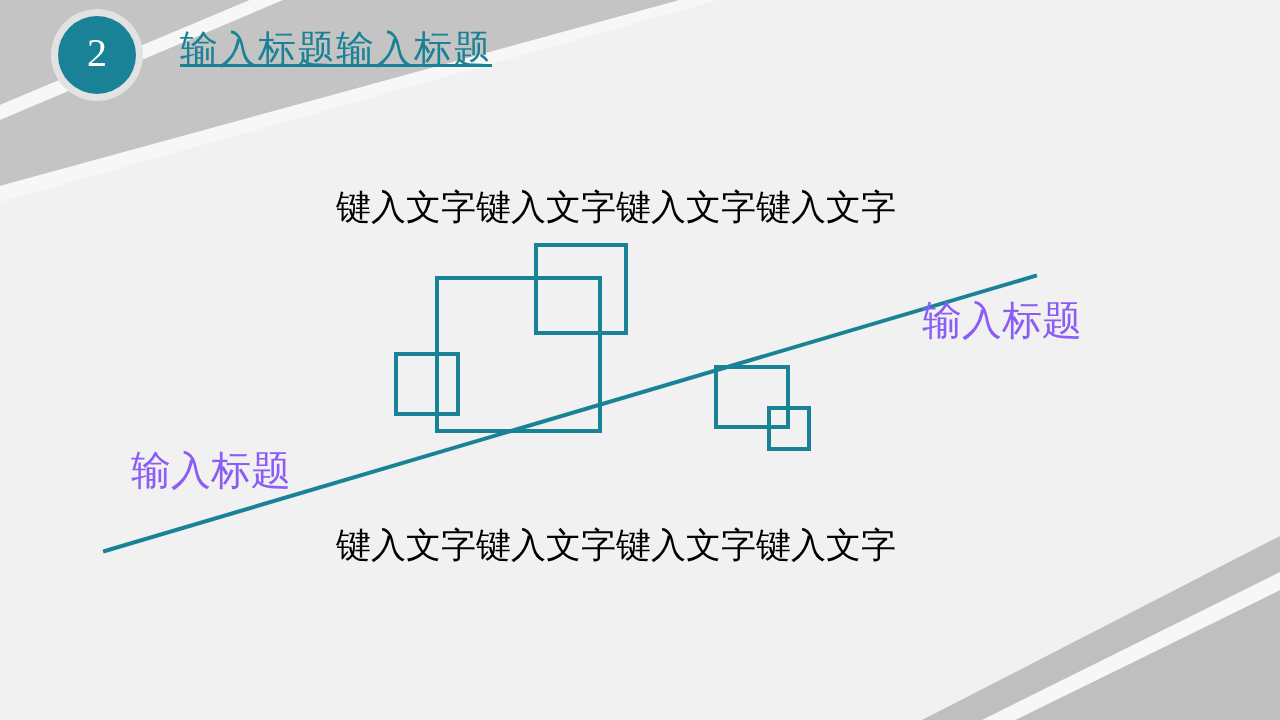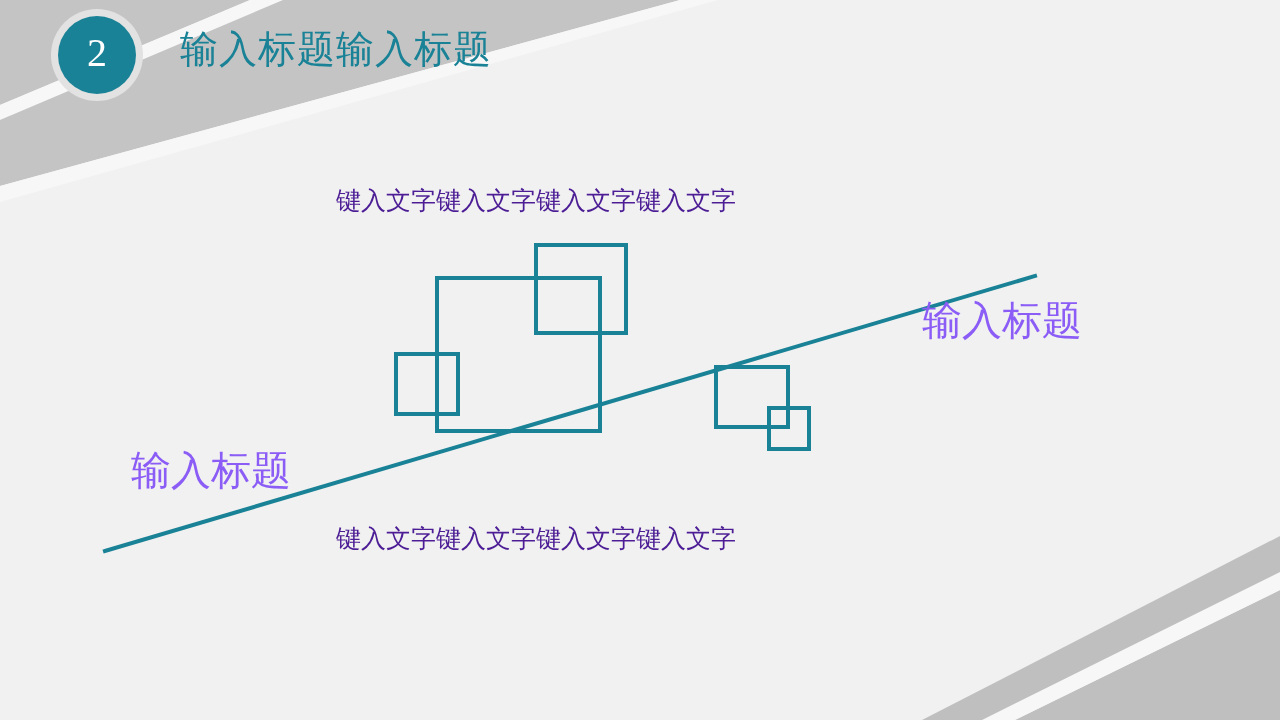--- a/index.html
+++ b/index.html
@@ -66,28 +66,29 @@
 
   #slide-title {
     position: absolute;
     left: 180px;
     top: 24px;
     font-family: "Liberation Sans", sans-serif;
     font-size: 38px;
     letter-spacing: 1px;
     color: #1a8296;
     white-space: nowrap;
+    text-decoration: underline;
   }
 
   
   .body-text {
     position: absolute;
     font-family: "Liberation Serif", serif;
-    font-size: 25px;
-    color: #4c1d95;
+    font-size: 35px;
+    color: #000000;
     white-space: nowrap;
     letter-spacing: 0px;
   }
   #text-top    { left: 336px; top: 184px; }
   #text-bottom { left: 336px; top: 522px; }
 
   
   .callout-label {
     position: absolute;
     font-family: "Liberation Sans", sans-serif;

